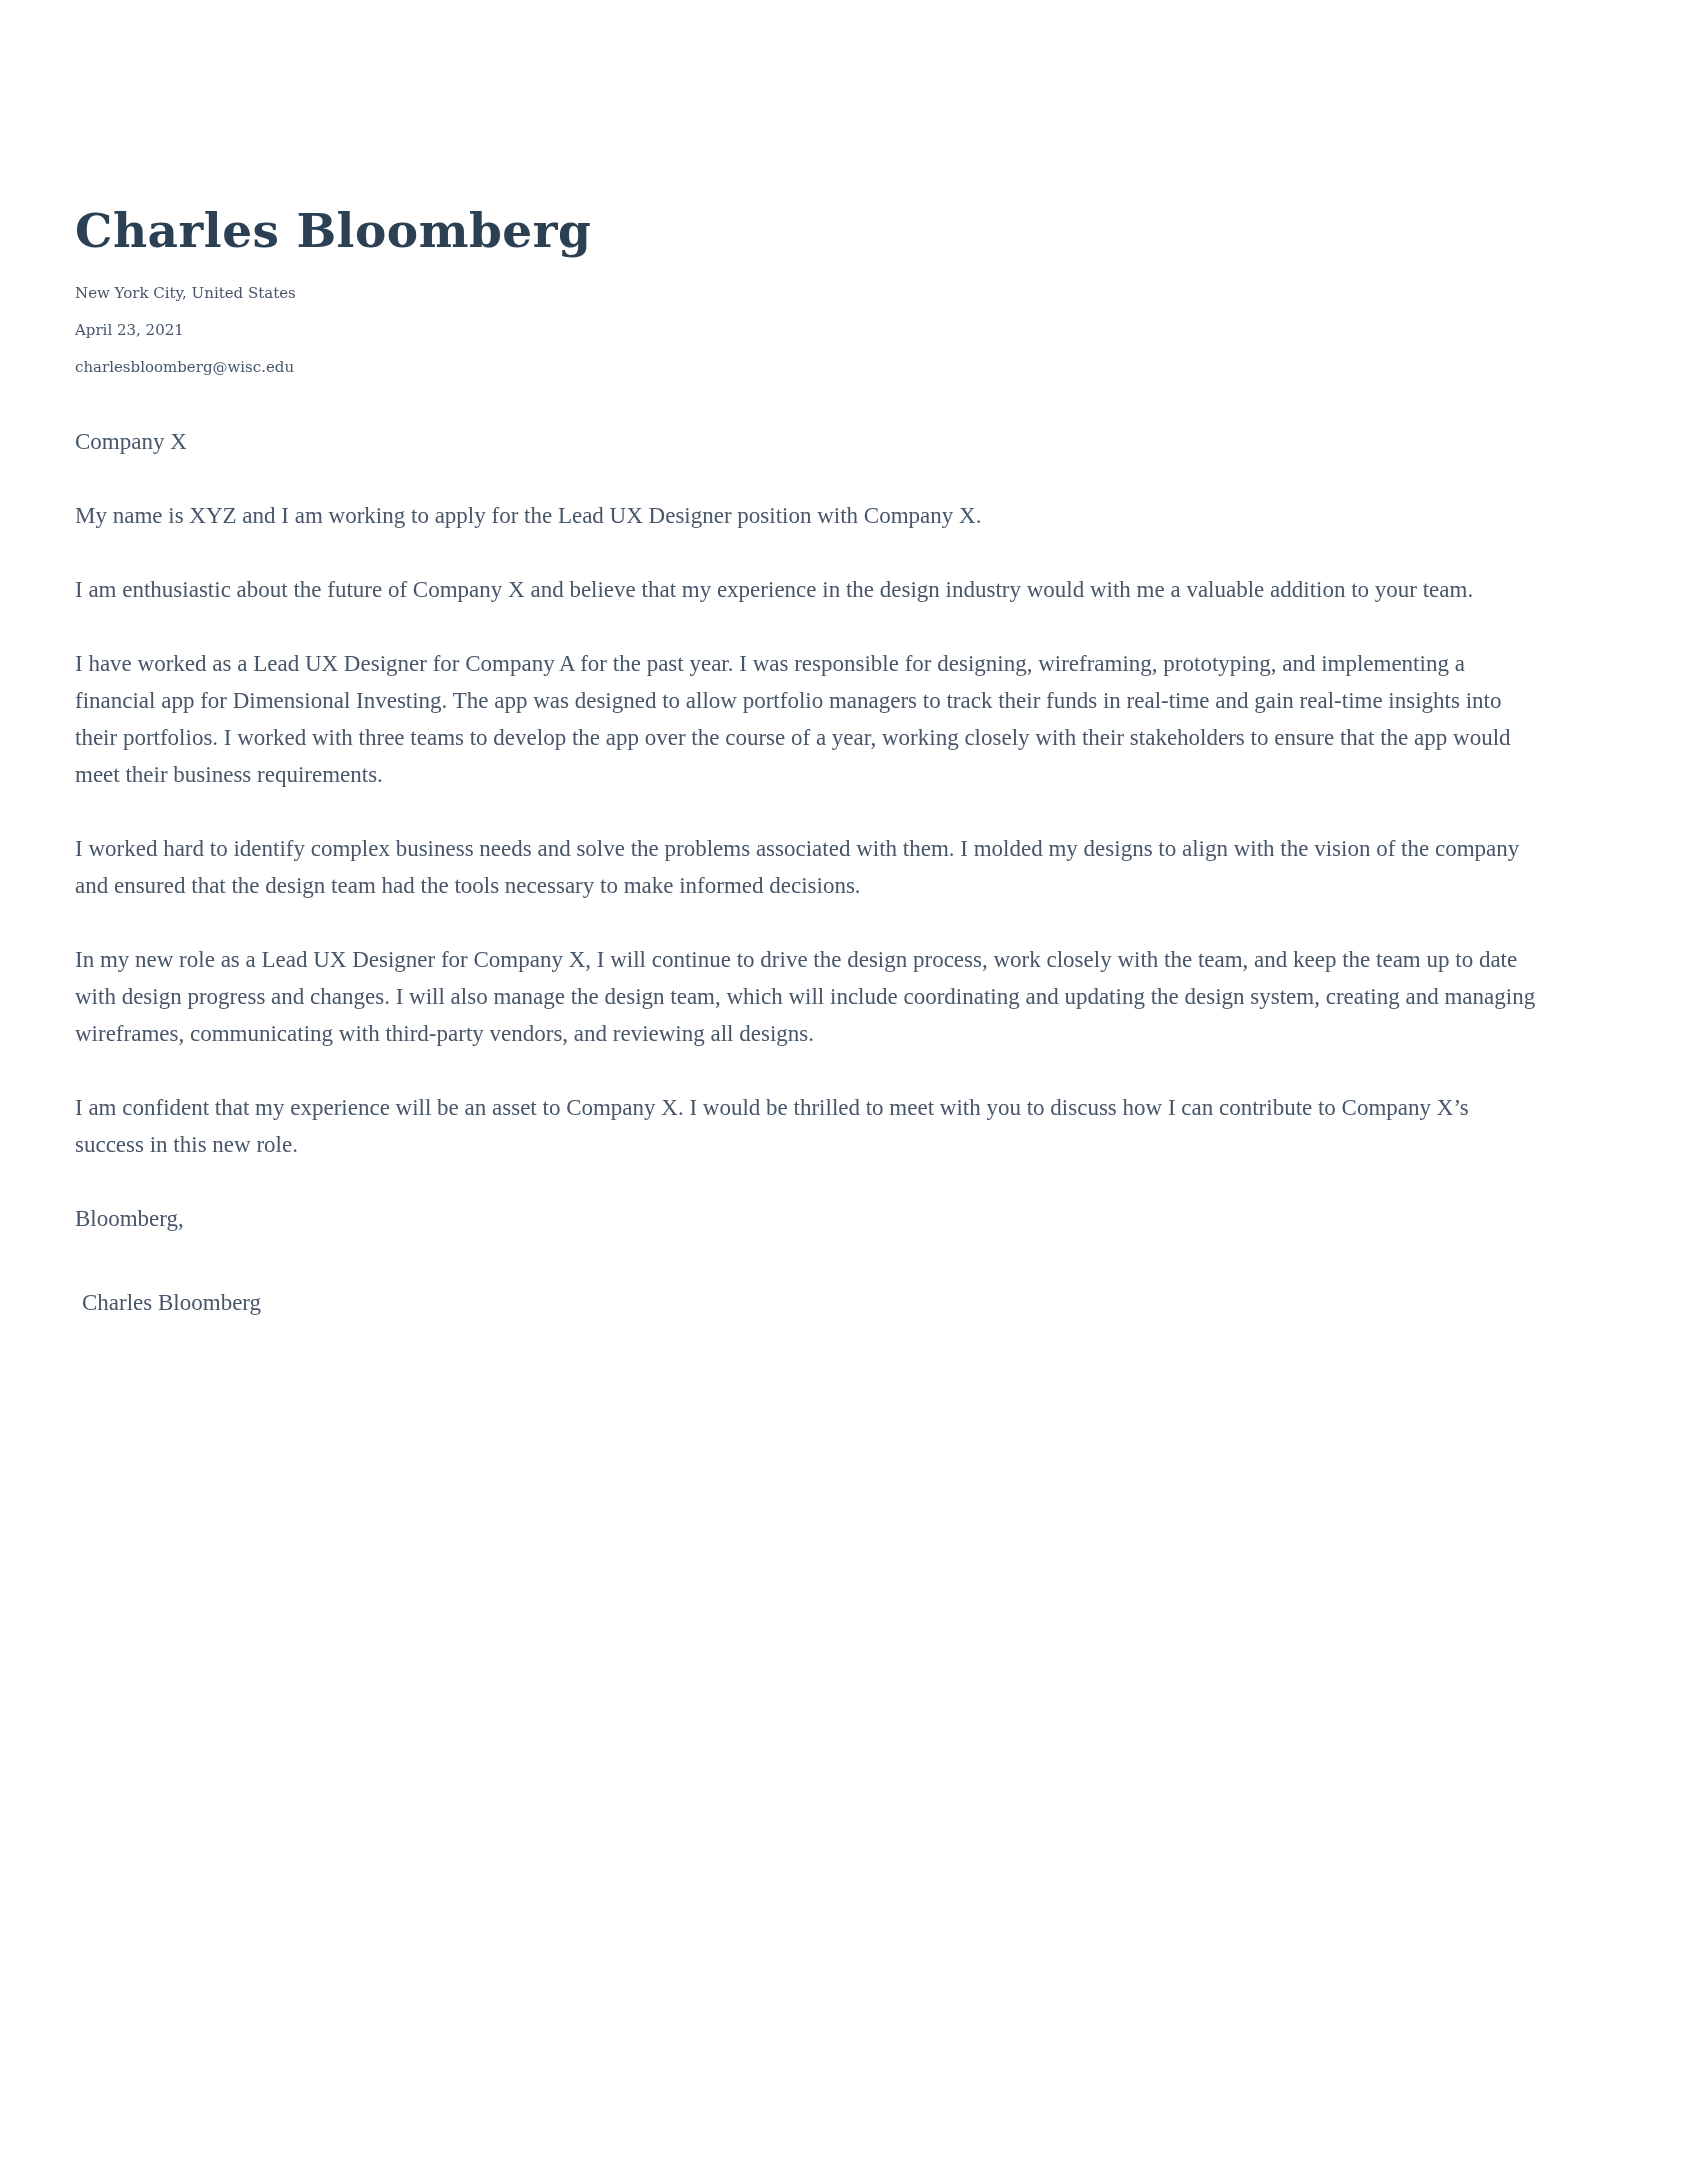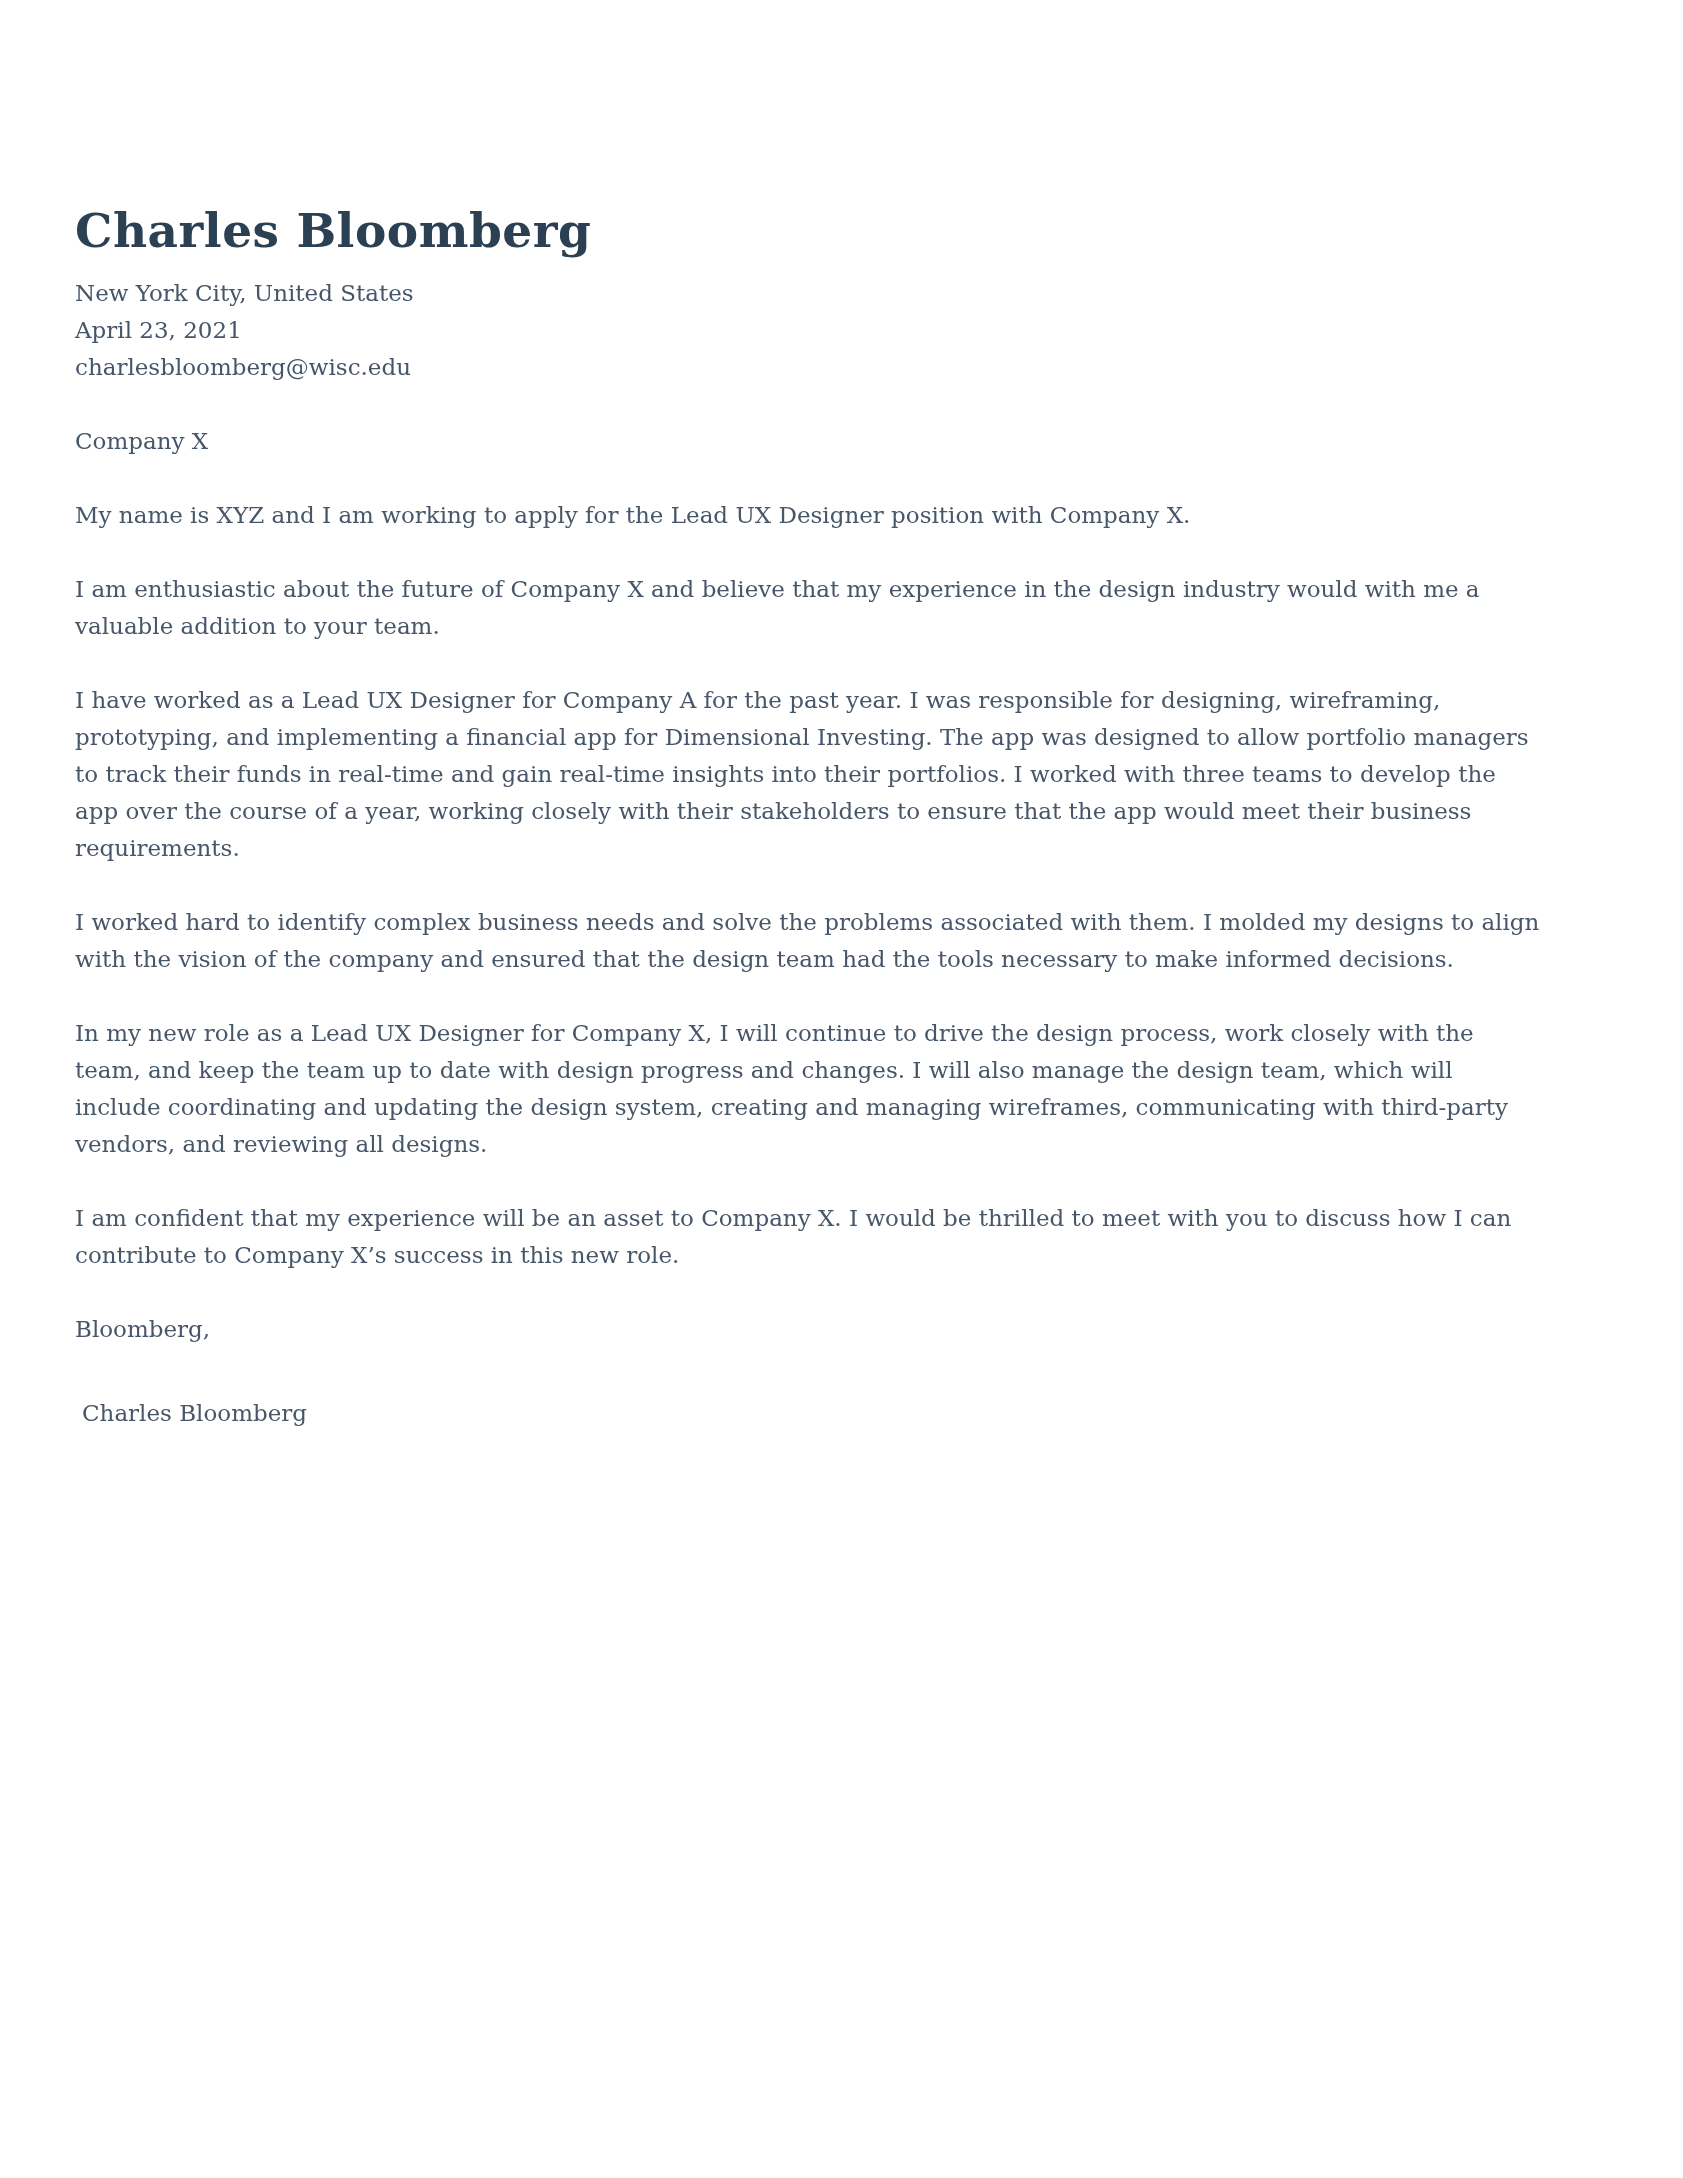--- a/index.html
+++ b/index.html
@@ -21,29 +21,30 @@
   }
   .doc-heading {
     font-size: 47px;
     font-weight: bold;
     color: #2c4053;
     letter-spacing: 0.5px;
     line-height: 1.2;
     margin-bottom: 16px;
   }
   .contact-block {
-    font-size: 23px;
+    font-size: 15px;
     line-height: 37px;
     color: #45556a;
   }
   .letter-body {
     max-width: 1465px;
     font-size: 23px;
     line-height: 37px;
     color: #475669;
+    font-family: Liberation Serif, serif;
   }
   .letter-body p, .block {
     margin-top: 37px;
   }
   .signature {
     padding-left: 7px;
     margin-top: 47px;
   }
 </style>
 </head>

